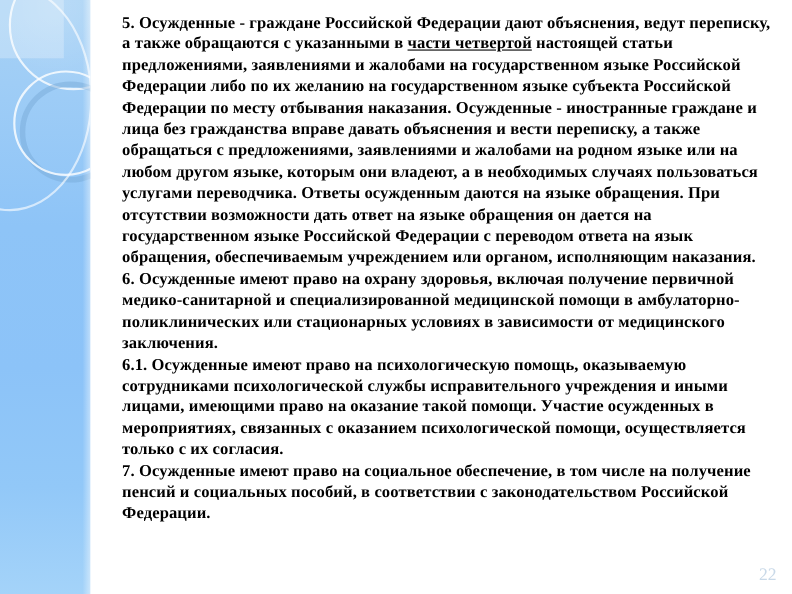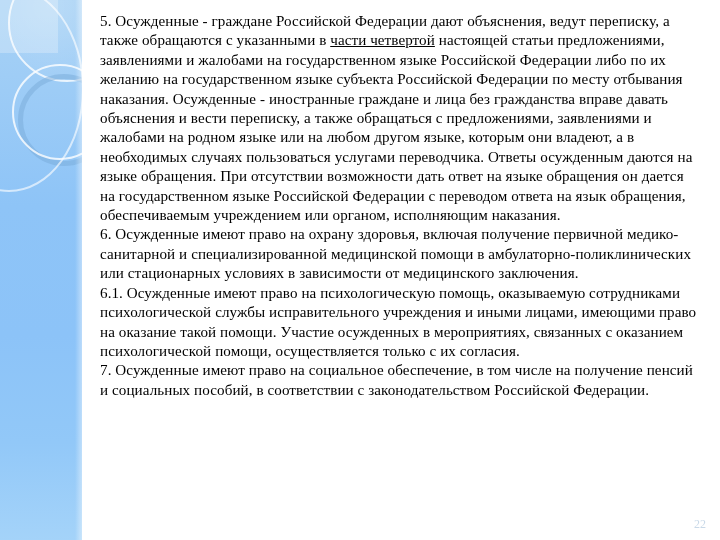--- a/index.html
+++ b/index.html
@@ -85,42 +85,43 @@
     left: -66px; top: -14px;
     width: 150px; height: 206px;
     border-radius: 50%;
     border: 2px solid rgba(255,255,255,0.62);
     box-sizing: border-box;
   }
 
   
   #content {
     position: absolute;
-    left: 100px;
+    left: 111px;
     top: 12px;
     width: 600px;
+    font-weight: bold;
   }
   #body-text {
     font-size: 15.1px;
     line-height: 19.4px;
     color: #000000;
     text-align: left;
     white-space: pre-wrap;
     letter-spacing: 0.08px;
   }
   .hl {
     text-decoration: underline;
   }
 
   
   #page-number {
     position: absolute;
     right: 14px;
     bottom: 8px;
-    font-size: 12px;
+    font-size: 16px;
     color: #c9d9e8;
     font-family: "Liberation Serif", "DejaVu Serif", serif;
   }
 </style>
 </head>
 <body>
 
 <div id="slide">
 
   <div id="sidebar">

